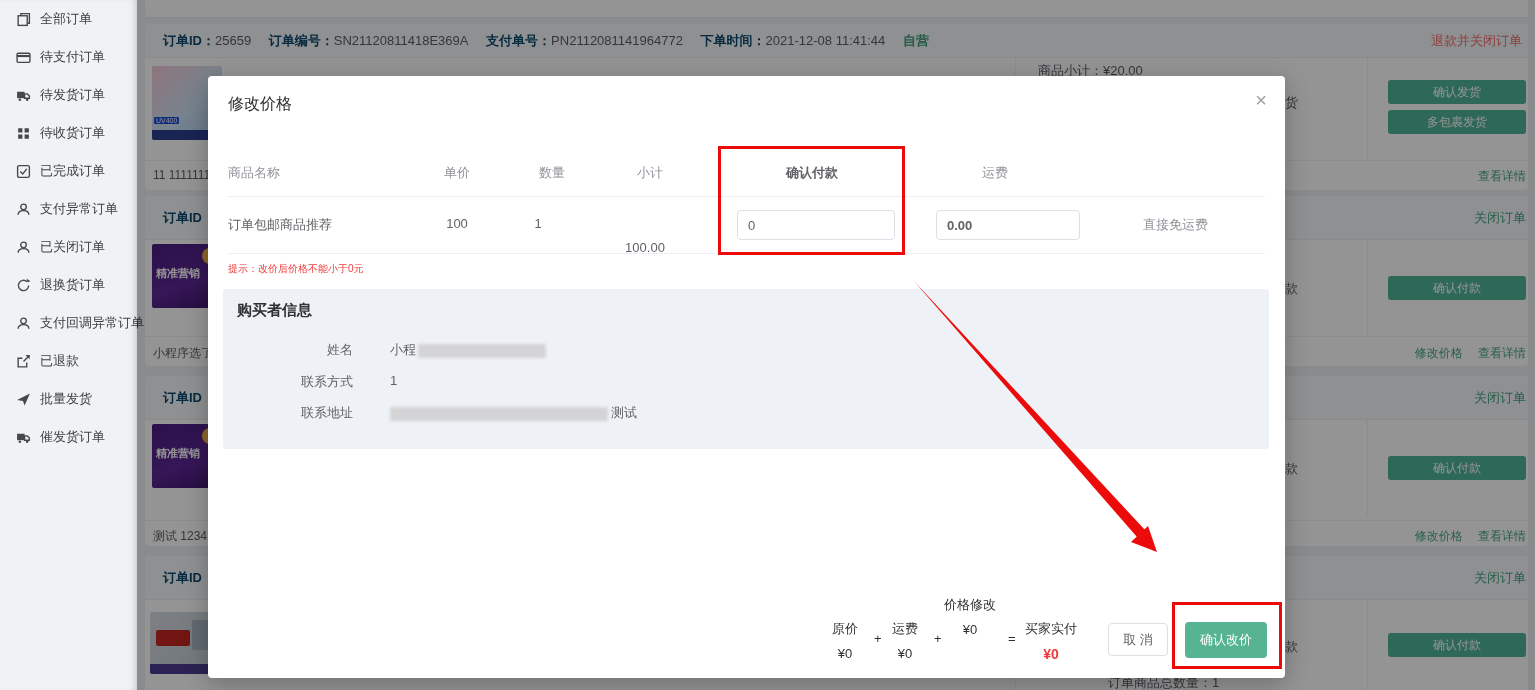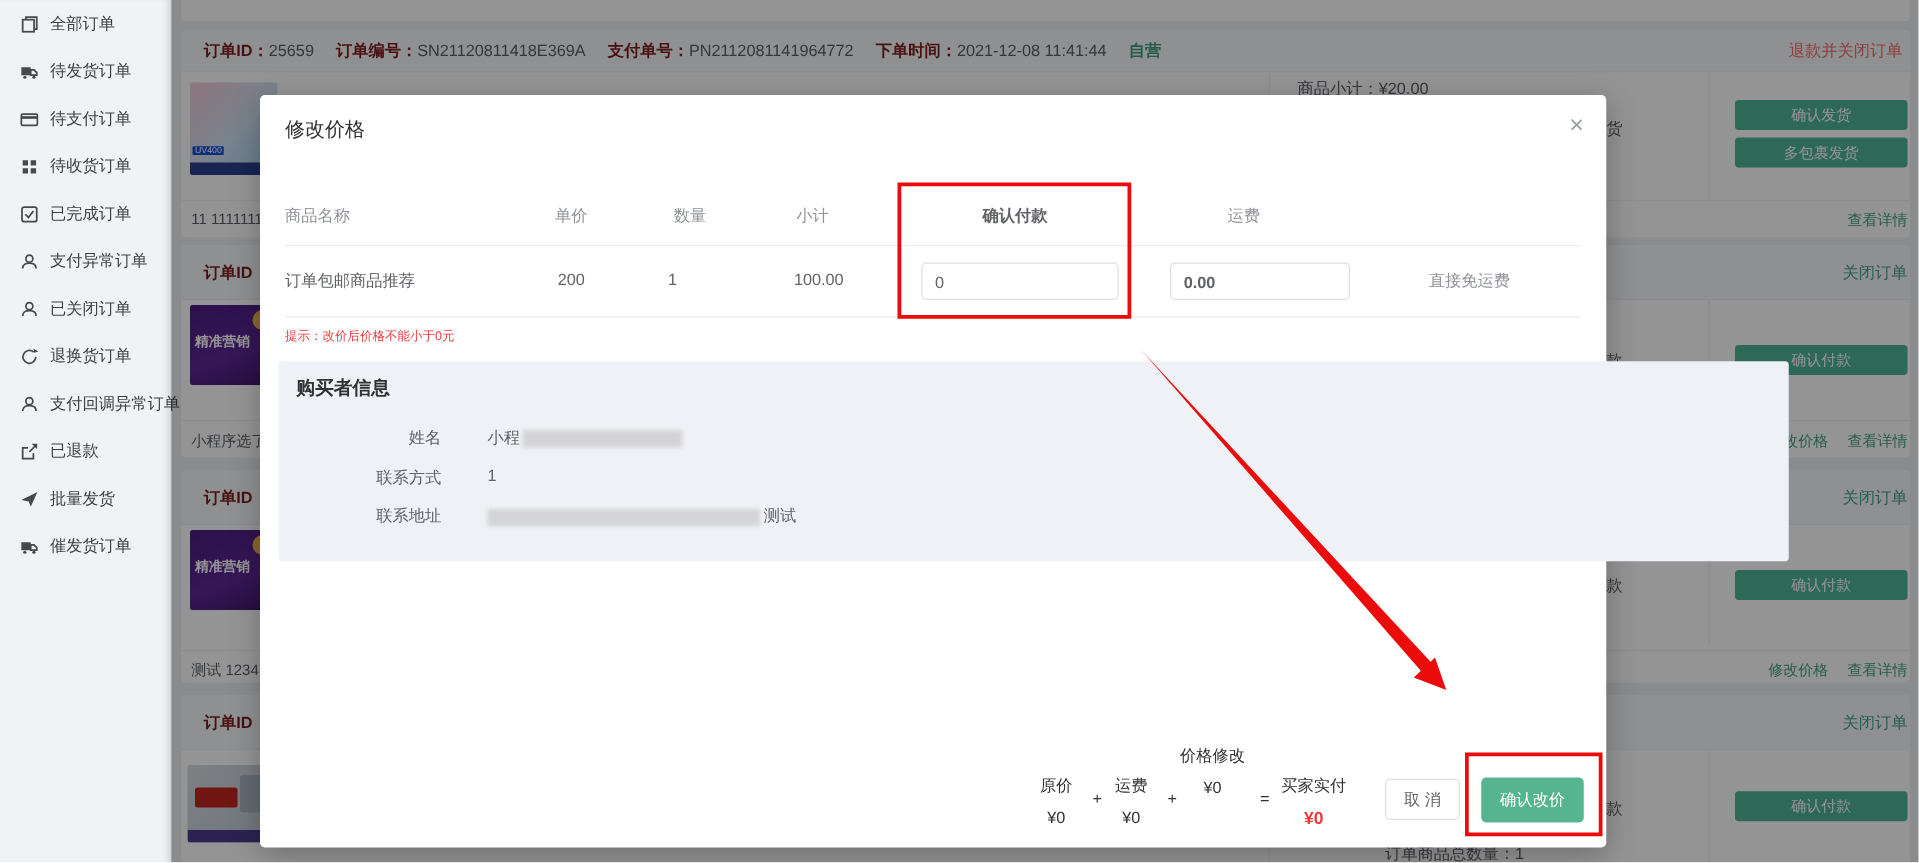--- a/index.html
+++ b/index.html
@@ -11,21 +11,21 @@
   .side-item { display:flex; align-items:center; height:38px; padding-left:16px; font-size:13px; color:#3d3f43; cursor:pointer; white-space:nowrap; }
   .side-item .icon { width:15px; height:15px; margin-right:9px; flex:0 0 auto; }
   .side-item svg { width:15px; height:15px; stroke:#46484c; fill:none; stroke-width:1.3; }
   .side-item svg .f { fill:#46484c; stroke:none; }
 
   
   #content { position:absolute; left:0; top:0; width:1535px; height:690px; }
   .card { position:absolute; left:145px; width:1383px; background:#fff; border-radius:4px; }
   .card-head { position:relative; height:34px; background:#f7f8fa; border-bottom:1px solid #eef0f3; border-radius:4px 4px 0 0; font-size:13px; }
   .ohead { position:absolute; left:18px; top:0; line-height:34px; white-space:nowrap; }
-  .ohead b { color:#7f1d1d; font-weight:700; }
+  .ohead b { color:#0c4a6e; font-weight:700; }
   .ohead span.v { color:#5a5e66; font-weight:400; margin-right:14px; }
   .tag-green { color:#3f9e7c; font-weight:700; }
   .link-red { color:#f56c6c; font-size:13px; cursor:pointer; }
   .link-green { color:#44a383; cursor:pointer; }
   .vsep { position:absolute; top:34px; width:1px; background:#f0f1f3; }
   .hline { position:absolute; left:0; width:100%; height:1px; background:#f0f1f3; }
   .gbtn { position:absolute; width:138px; height:24px; background:#50b397; color:#fff; font-size:12px; text-align:center; line-height:24px; border-radius:3px; cursor:pointer; }
   .pimg { position:absolute; width:70px; border-radius:2px; overflow:hidden; font-size:10px; }
   .footer-left { position:absolute; left:8px; font-size:12px; color:#5a5e66; white-space:nowrap; }
   .footer-links { position:absolute; right:2px; font-size:12px; }
@@ -38,21 +38,21 @@
   
   #modal { position:absolute; left:208px; top:76px; width:1077px; height:602px; background:#fff; border-radius:4px; box-shadow:0 6px 24px rgba(0,0,0,.25); z-index:10; }
   #modal .title { position:absolute; left:20px; top:18px; font-size:16px; color:#303133; }
   #modal .close { position:absolute; right:18px; top:14px; font-size:20px; color:#9aa0a6; cursor:pointer; line-height:1; }
   .th { position:absolute; top:88px; font-size:13px; color:#909399; transform:translateX(-50%); white-space:nowrap; }
   .th.left { transform:none; }
   .td { position:absolute; top:140px; font-size:13px; color:#606266; transform:translateX(-50%); white-space:nowrap; }
   .td.left { transform:none; }
   .m-input { position:absolute; height:30px; border:1px solid #dcdfe6; border-radius:4px; padding:0 10px; font-size:13px; color:#606266; font-family:inherit; }
   .tip { position:absolute; left:20px; top:186px; font-size:10px; color:#f03a3a; }
-  #buyer { position:absolute; left:15px; top:213px; width:1208px; height:160px; background:#eef1f6; border-radius:3px; }
+  #buyer { position:absolute; left:15px; top:213px; width:1046px; height:160px; background:#eef1f6; border-radius:3px; }
   #buyer .b-title { position:absolute; left:14px; top:12px; font-size:15px; font-weight:700; color:#303133; }
   .b-label { position:absolute; width:116px; text-align:right; font-size:13px; color:#606266; }
   .b-value { position:absolute; left:167px; font-size:13px; color:#606266; white-space:nowrap; }
   .blur-block { display:inline-block; vertical-align:middle; height:14px; background:#d4d4d6; border-radius:1px; filter:blur(1.5px); }
   .sum-stack { position:absolute; width:70px; text-align:center; font-size:13px; color:#303133; transform:translateX(-50%); }
   .sum-stack .l1 { display:block; margin-bottom:8px; }
   .sum-op { position:absolute; font-size:13px; color:#303133; }
   #cancel-btn { position:absolute; left:900px; top:547px; width:60px; height:33px; background:#fff; border:1px solid #dcdfe6; border-radius:4px; font-size:13px; color:#606266; text-align:center; line-height:31px; cursor:pointer; }
   #confirm-btn { position:absolute; left:977px; top:546px; width:82px; height:36px; background:#56b590; border-radius:4px; font-size:13px; color:#fff; text-align:center; line-height:36px; cursor:pointer; }
 
@@ -68,33 +68,33 @@
   <div id="sidebar">
     <div class="side-item">
       <span class="icon"><svg viewBox="0 0 14 14">
             <rect x="2" y="3.5" width="8.5" height="9"></rect>
             <path d="M4.5,3.5 V1.5 h8 v9 h-2"></path>
           </svg></span>
       <span>全部订单</span>
     </div>
     <div class="side-item">
       <span class="icon"><svg viewBox="0 0 14 14">
+            <rect x="1" y="3" width="12" height="8.5" rx="1"></rect>
+            <rect class="f" x="1" y="4.6" width="12" height="2"></rect>
+          </svg></span>
+      <span>待支付订单</span>
+    </div>
+    <div class="side-item">
+      <span class="icon"><svg viewBox="0 0 14 14">
             <path class="f" d="M1,3.5h7v6H1z"></path>
             <path d="M8,5.5h2.5l2,2v2H8z"></path>
             <circle class="f" cx="3.6" cy="11" r="1.2"></circle>
             <circle class="f" cx="10.4" cy="11" r="1.2"></circle>
           </svg></span>
       <span>待发货订单</span>
-    </div>
-    <div class="side-item">
-      <span class="icon"><svg viewBox="0 0 14 14">
-            <rect x="1" y="3" width="12" height="8.5" rx="1"></rect>
-            <rect class="f" x="1" y="4.6" width="12" height="2"></rect>
-          </svg></span>
-      <span>待支付订单</span>
     </div>
     <div class="side-item">
       <span class="icon"><svg viewBox="0 0 14 14">
             <path class="f" d="M2,2h4v4H2z M8,2h4v4H8z M2,8h4v4H2z M8,8h4v4H8z"></path>
           </svg></span>
       <span>待收货订单</span>
     </div>
     <div class="side-item">
       <span class="icon"><svg viewBox="0 0 14 14">
             <rect x="1.5" y="1.5" width="11" height="11" rx="1.5"></rect>
@@ -255,23 +255,23 @@
 
     <div class="th left" style="left:20px;">商品名称</div>
     <div class="th" style="left:249px;">单价</div>
     <div class="th" style="left:344px;">数量</div>
     <div class="th" style="left:442px;">小计</div>
     <div class="th" style="left:604px;color:#606266;font-weight:700;">确认付款</div>
     <div class="th" style="left:787px;">运费</div>
     <div class="hline" style="top:120px;left:20px;width:1037px;background:#ebeef5;"></div>
 
     <div class="td left" style="left:20px;">订单包邮商品推荐</div>
-    <div class="td" style="left:249px;">200</div>
+    <div class="td" style="left:249px;">100</div>
     <div class="td" style="left:330px;">1</div>
-    <div class="td" style="left:447px;">100.00</div>
+    <div class="td" style="left:437px;margin-top:24px;">100.00</div>
     <input class="m-input" style="left: 529px; top: 134px; width: 158px;" value="0">
     <input class="m-input" style="left: 728px; top: 134px; width: 144px; font-weight: bold;" value="0.00">
     <div style="position:absolute;left:935px;top:140px;font-size:13px;color:#909399;cursor:pointer;">直接免运费</div>
     <div class="hline" style="top:177px;left:20px;width:1037px;background:#ebeef5;"></div>
 
     <div class="tip">提示：改价后价格不能小于0元</div>
 
     <div id="buyer">
       <div class="b-title">购买者信息</div>
       <div class="b-label" style="left:14px;top:52px;">姓名</div>

